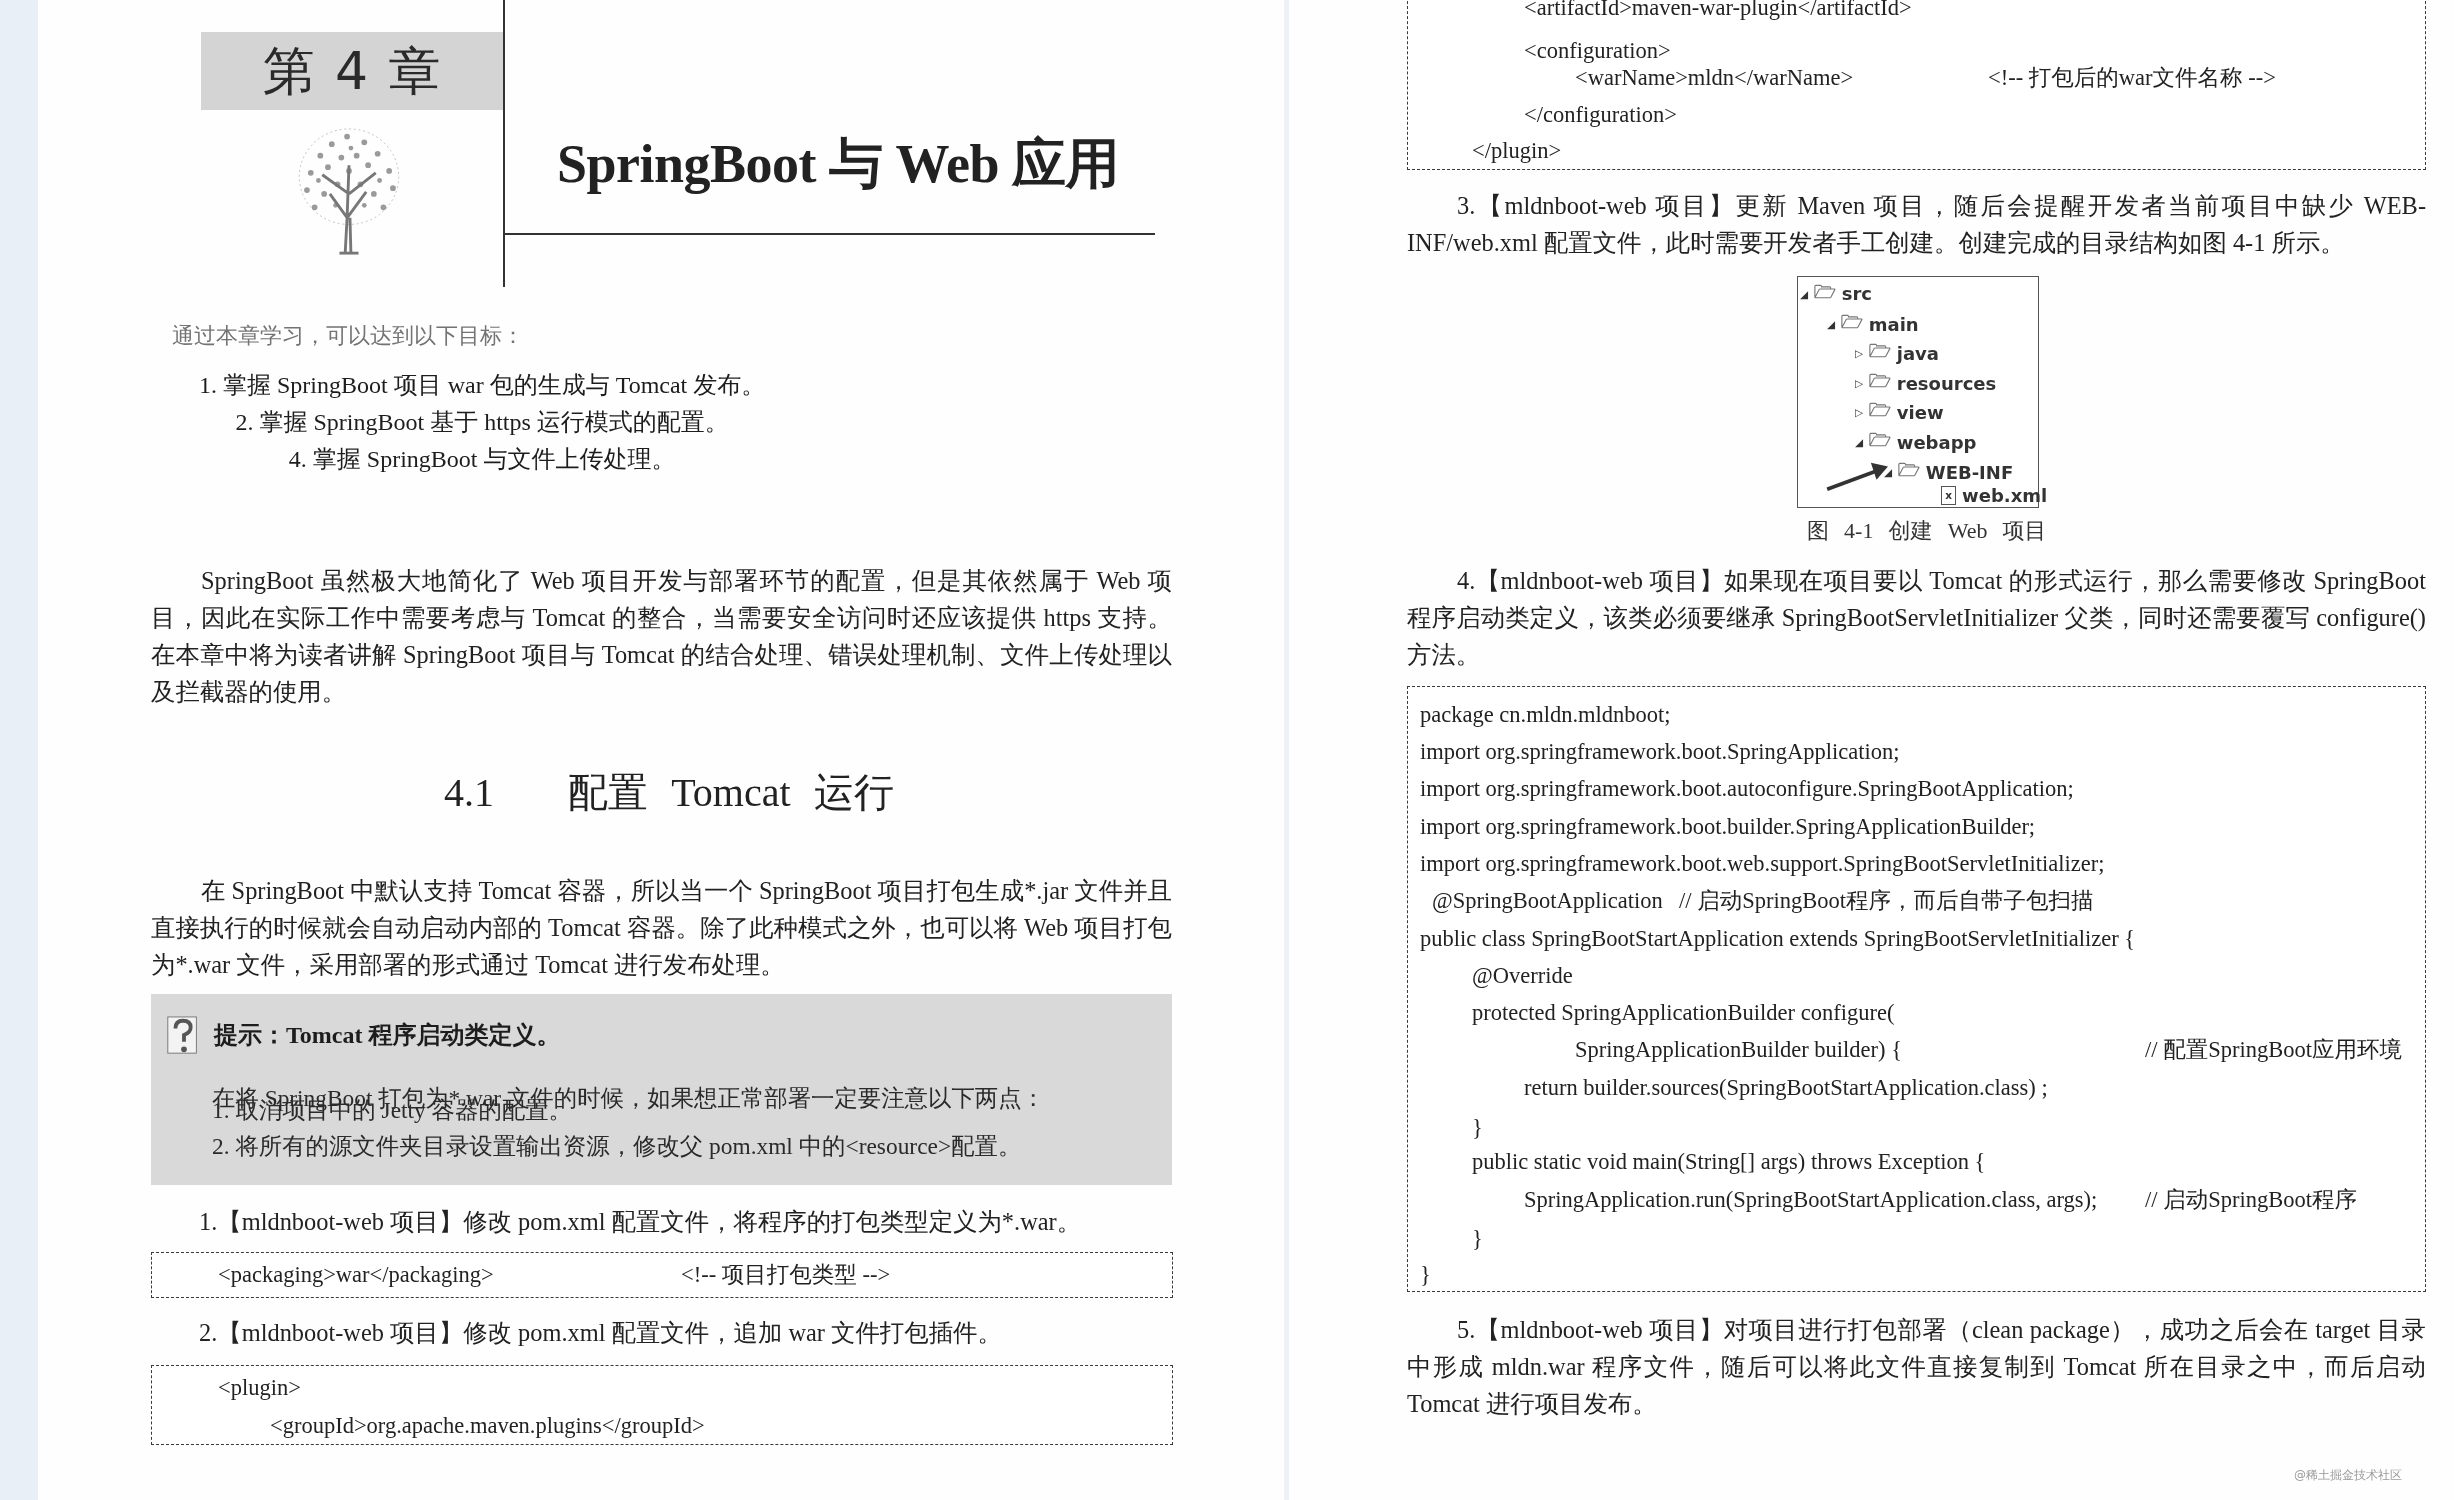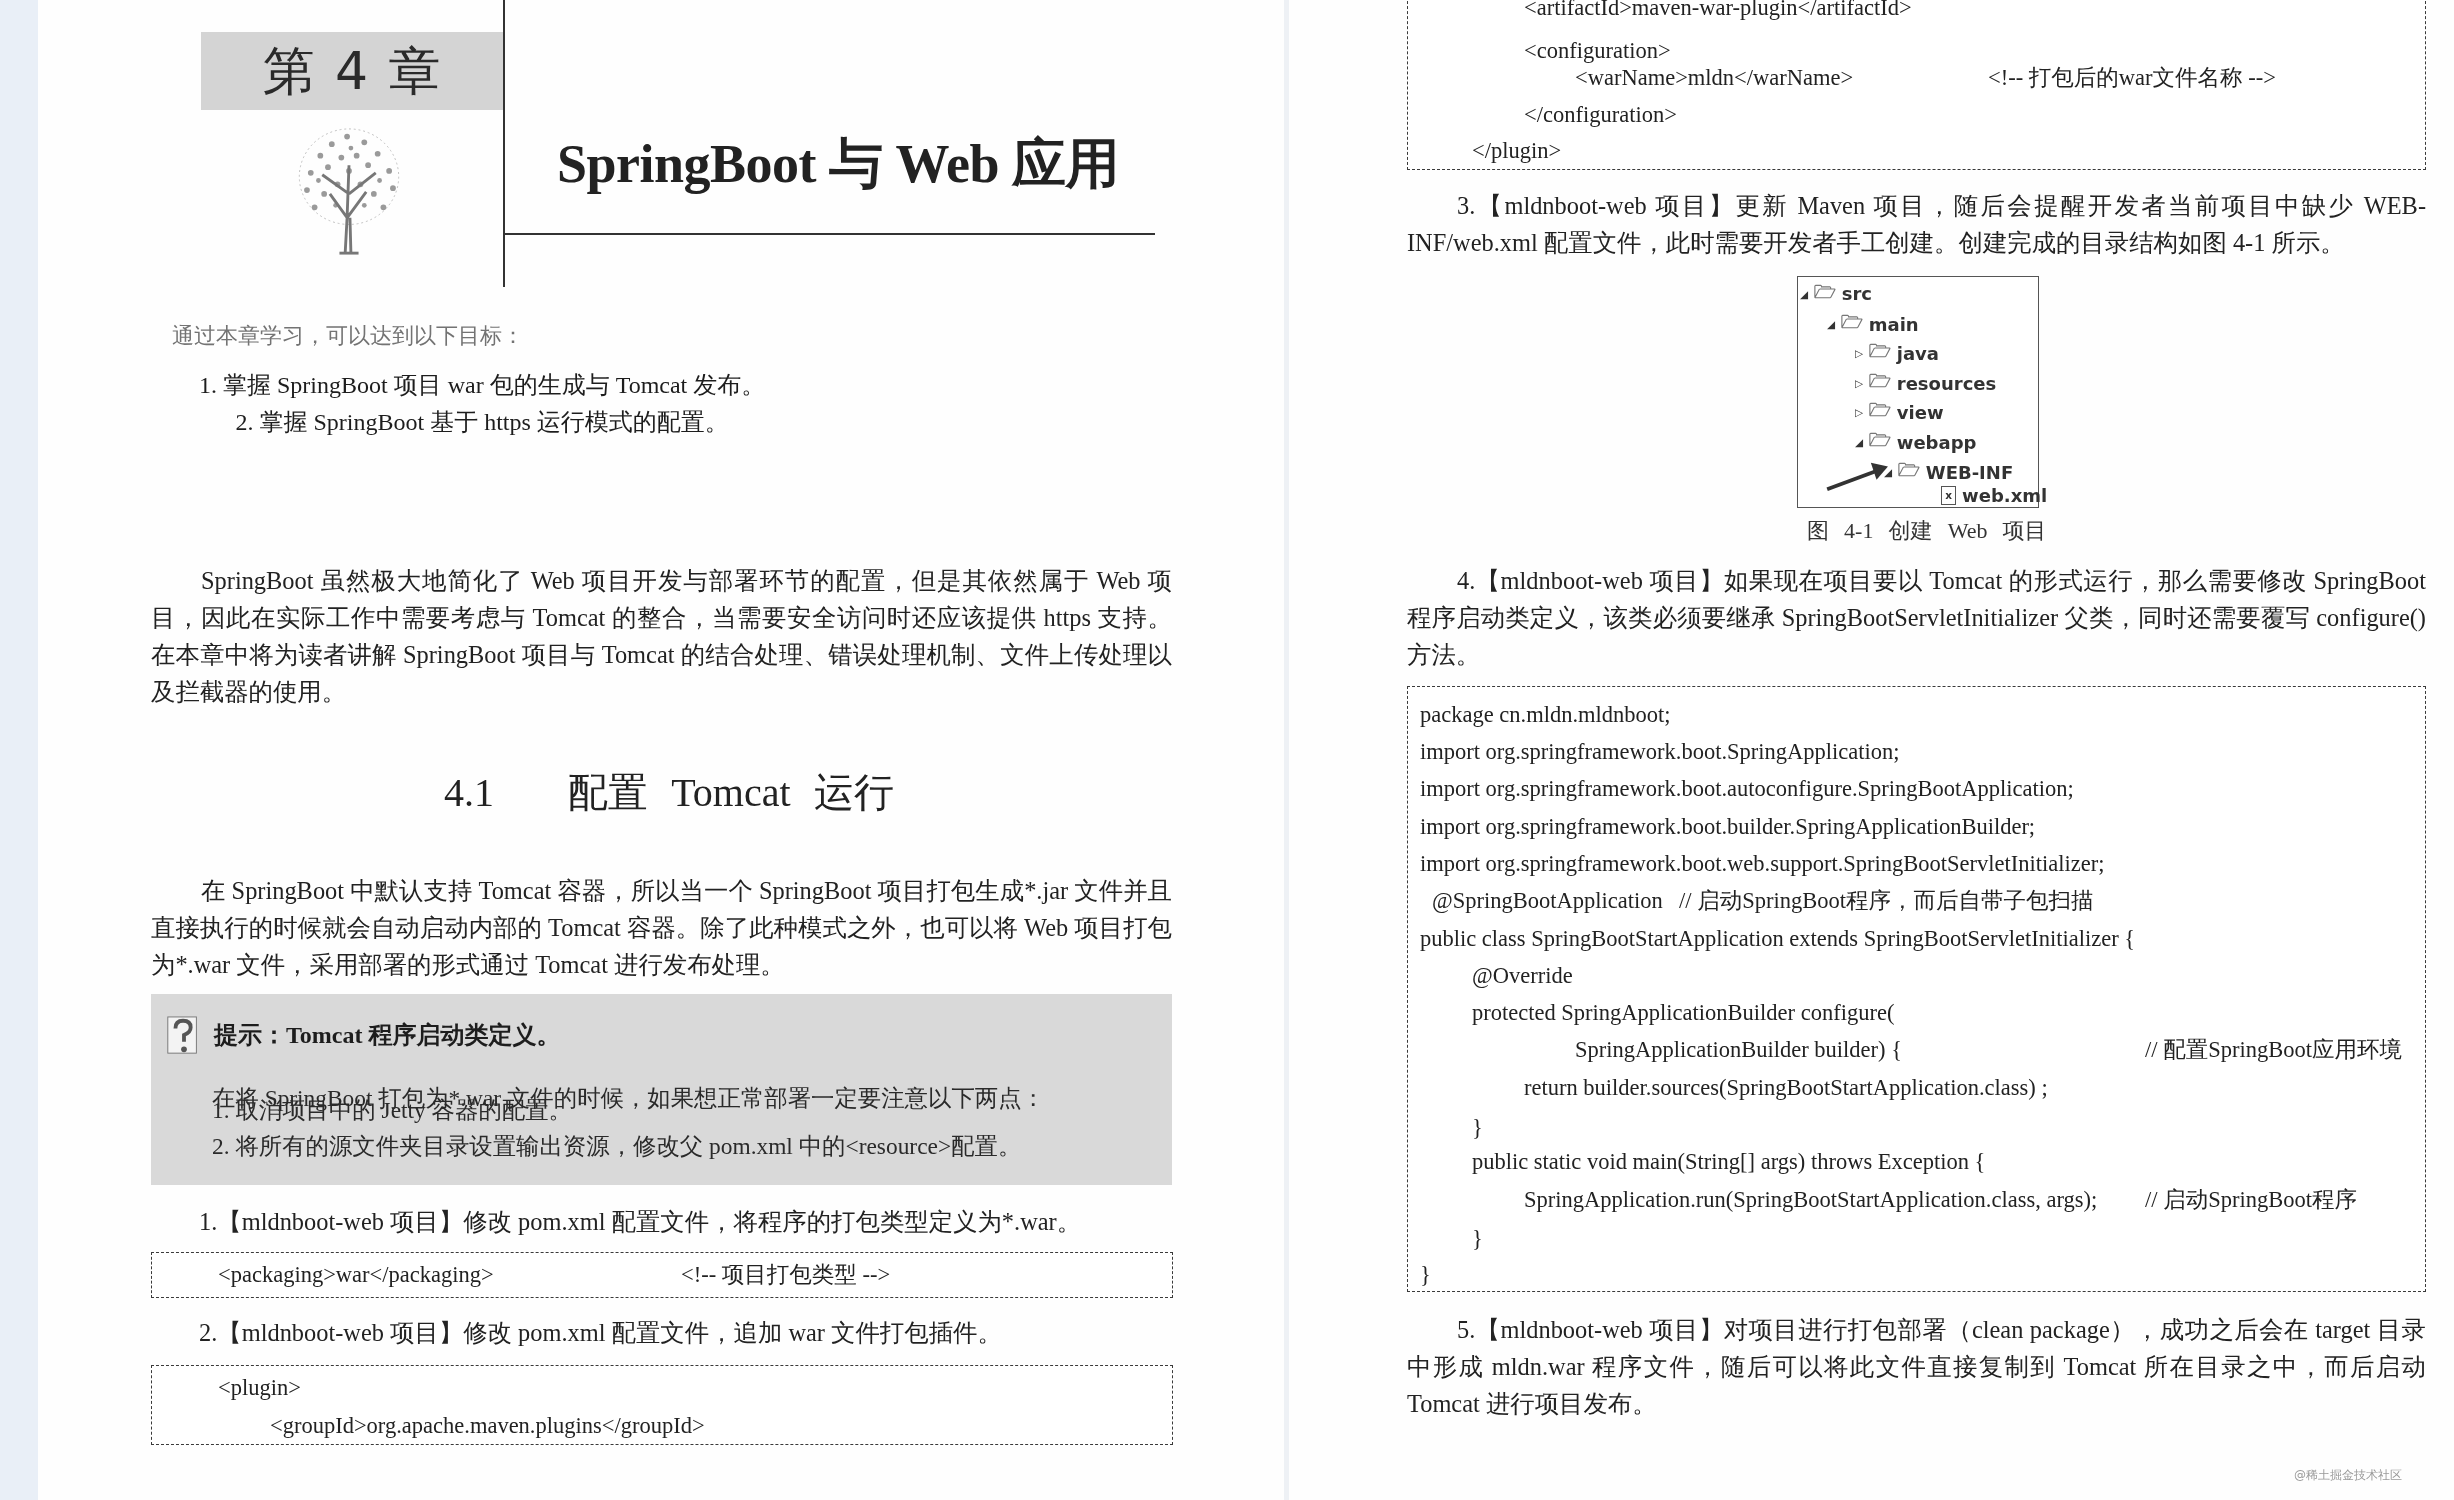--- a/index.html
+++ b/index.html
@@ -96,20 +96,21 @@
     </g>
     <path d="M66 132 L68 95 L50 70 M68 95 L88 68 M68 95 L70 40 M70 70 L42 50 M70 70 L98 48 M72 132 L71 95" stroke="#777" stroke-width="3" fill="none"></path>
     <path d="M60 132 L80 132" stroke="#777" stroke-width="3"></path>
   </g>
 </svg>
 
 <div class="abs objectives-head">通过本章学习，可以达到以下目标：</div>
 <div class="abs obj-list">
   <div class="obj-item">1. 掌握 SpringBoot 项目 war 包的生成与 Tomcat 发布。</div>
   <div class="obj-item">2. 掌握 SpringBoot 基于 https 运行模式的配置。</div>
+  <div class="obj-item">4. 掌握 SpringBoot 与文件上传处理。</div>
 </div>
 
 <div class="abs para intro indent">SpringBoot 虽然极大地简化了 Web 项目开发与部署环节的配置，但是其依然属于 Web 项目，因此在实际工作中需要考虑与 Tomcat 的整合，当需要安全访问时还应该提供 https 支持。在本章中将为读者讲解 SpringBoot 项目与 Tomcat 的结合处理、错误处理机制、文件上传处理以及拦截器的使用。</div>
 
 <div class="abs sec-title">
   <span>4.1</span>
   <span style="display:inline-block;width:27px"></span>
   <span>配置 Tomcat 运行</span>
 </div>
 

